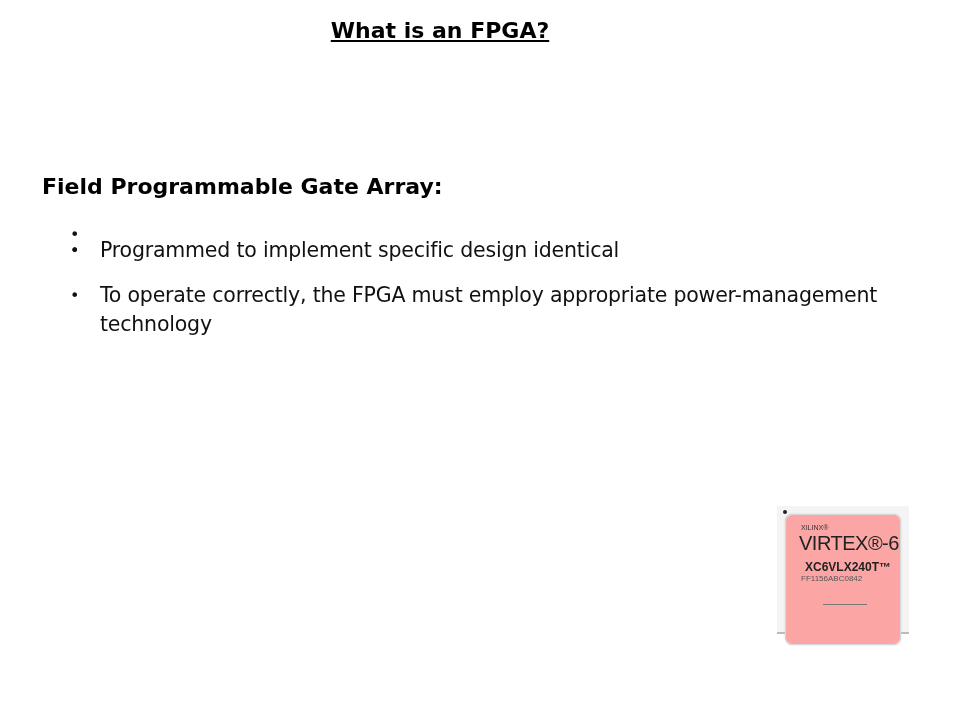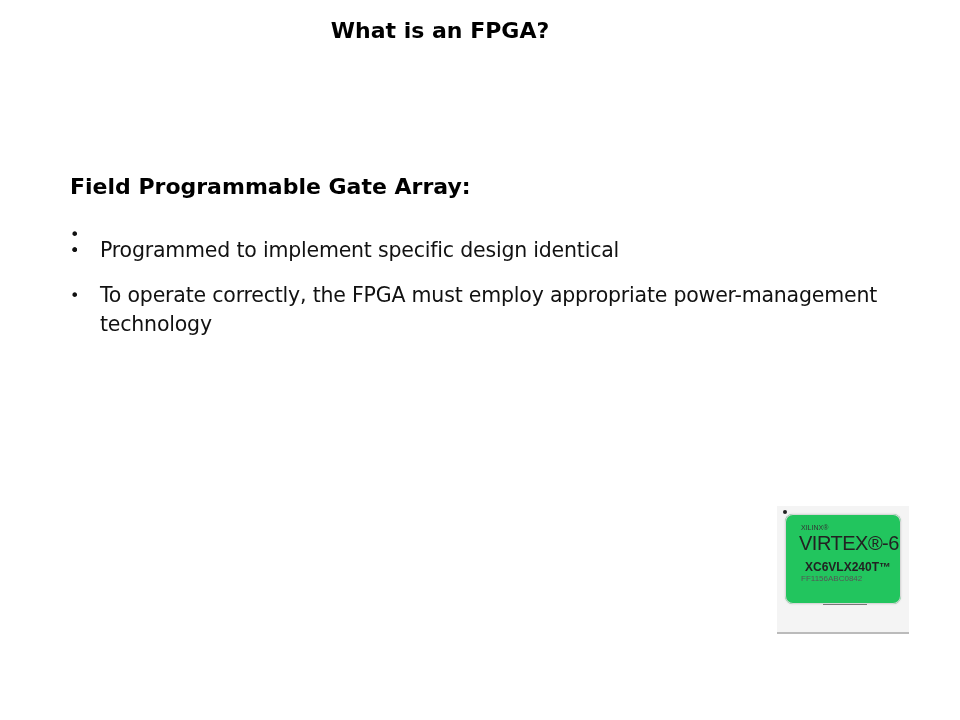--- a/index.html
+++ b/index.html
@@ -1,27 +1,27 @@
 <!DOCTYPE html>
 <html><head>
 <meta charset="utf-8">
 <style>
   html, body { margin:0; padding:0; }
   body { width:960px; height:720px; background:#ffffff; position:relative; overflow:hidden;
          font-family:"DejaVu Sans", sans-serif; color:#000; }
   .title { position:absolute; top:18px; left:0; width:880px; text-align:center;
-           font-weight:bold; font-size:22px; }
-  .subtitle { position:absolute; top:174px; left:42px; font-weight:bold; font-size:22px;margin-left:28px; }
+           font-weight:bold; font-size:22px;text-decoration:underline; }
+  .subtitle { position:absolute; top:174px; left:42px; font-weight:bold; font-size:22px; }
   .bullets { position:absolute; top:220px; left:70px; width:820px; margin:0; padding:0; list-style:none; }
   .bullets li { position:relative; padding-left:30px; font-size:20.5px; line-height:29px; margin-bottom:16px;
                 letter-spacing:-0.2px; color:#111; }
   .bullets li .dot { position:absolute; left:0; top:0; font-size:16px; }
   .chip-wrap { position:absolute; left:777px; top:506px; width:132px; height:126px;
                background:#f4f4f4; border-bottom:2px solid #bbb; }
-  .chip { position:absolute; left:8px; top:8px; width:116px; height:90px; background:#22c55e;
+  .chip { position:absolute; left:8px; top:8px; width:116px; height:131px; background:#fca5a5;
           border-radius:8px; box-shadow: inset 0 0 0 1px #d8d8d8, 0 0 2px #ccc; }
   .chip .pin { position:absolute; left:-2px; top:-4px; width:4px; height:4px; background:#222; border-radius:50%; }
   .chip .brand { position:absolute; left:16px; top:10px; font-family:"Liberation Sans", sans-serif;
                  font-size:7px; color:#333; }
   .chip .family { position:absolute; left:14px; top:18px; font-family:"Liberation Sans", sans-serif;
                   font-size:20px; color:#222; letter-spacing:-0.5px; }
   .chip .part { position:absolute; left:20px; top:46px; font-family:"Liberation Sans", sans-serif;
                 font-weight:bold; font-size:12px; color:#222;text-align:center; }
   .chip .code { position:absolute; left:16px; top:60px; font-family:"Liberation Sans", sans-serif;
                 font-size:8px; color:#555; }

